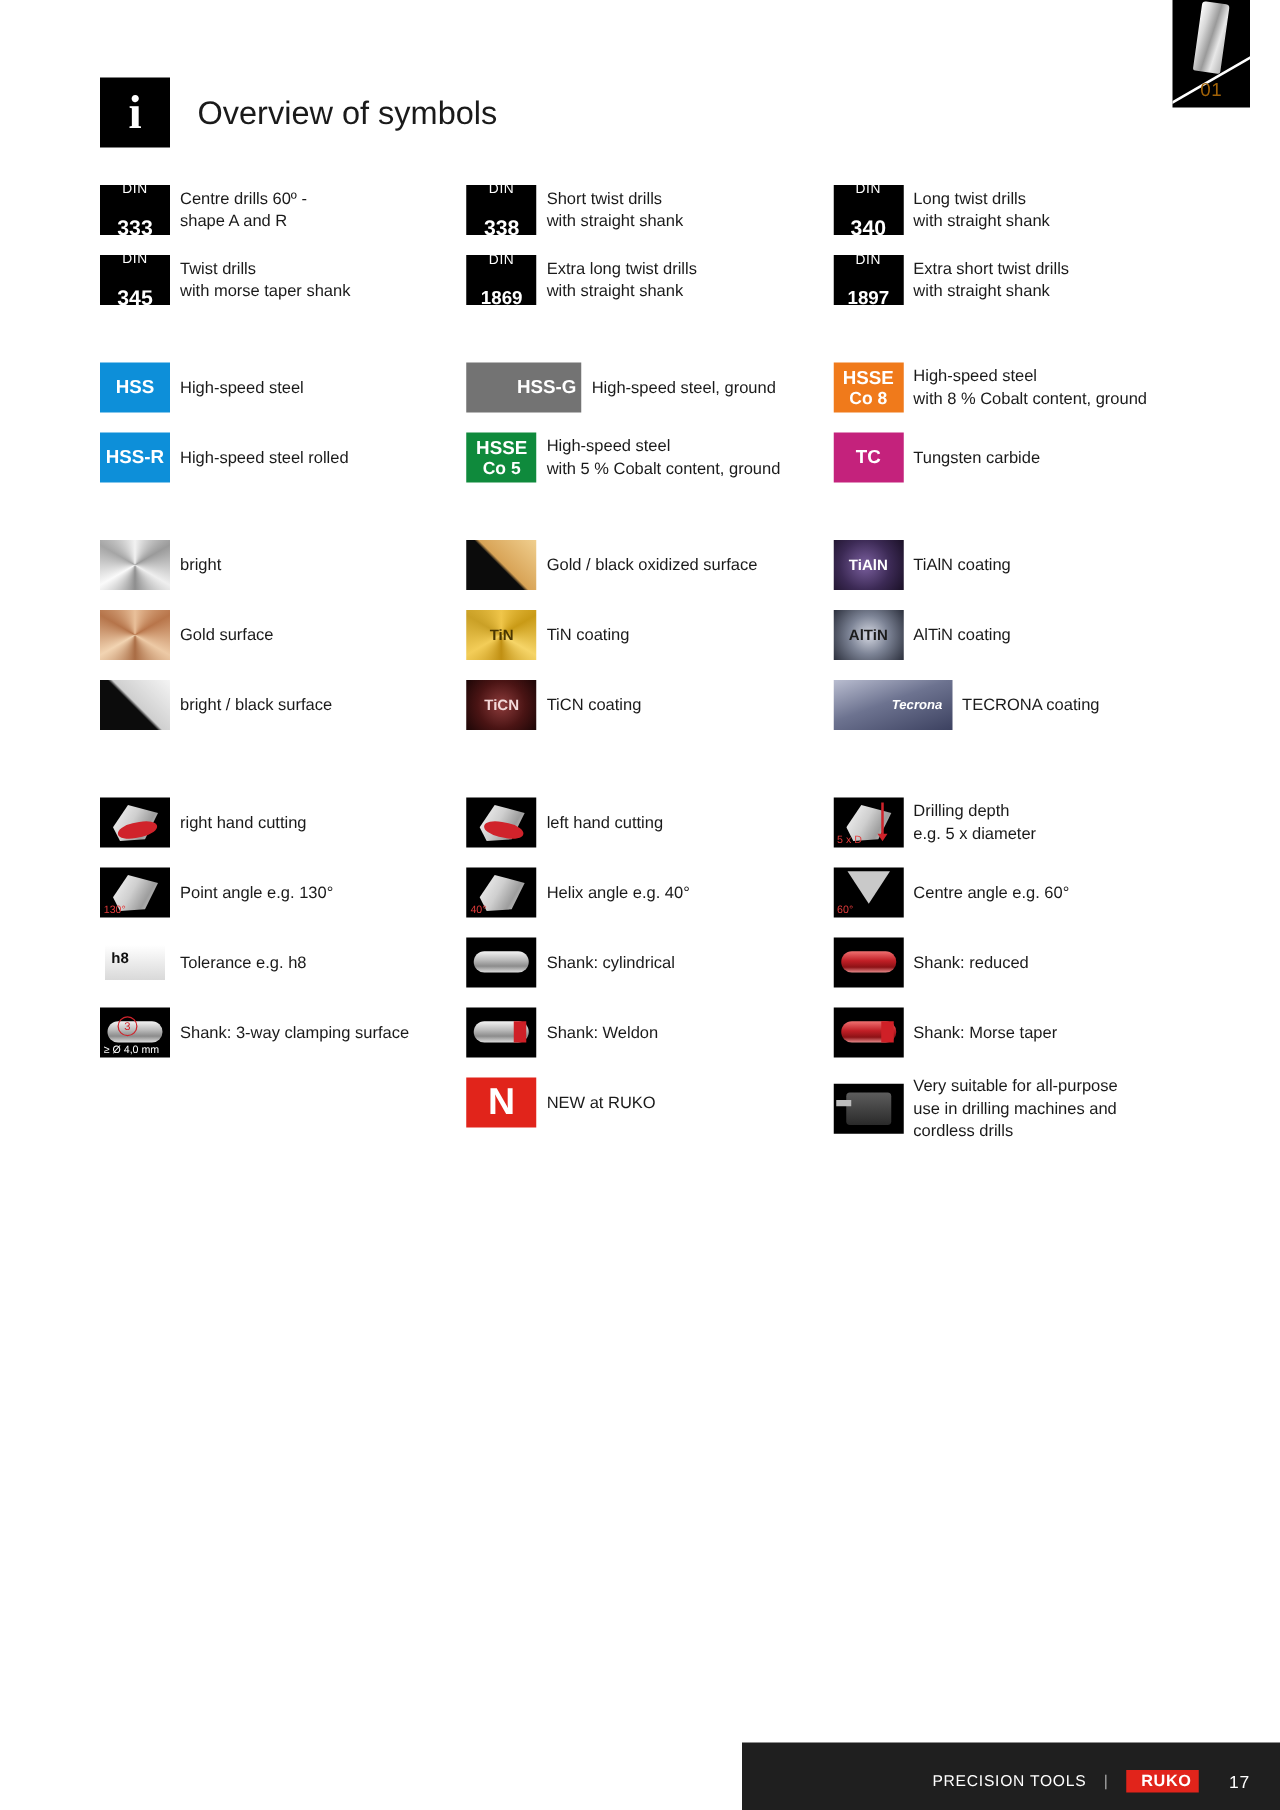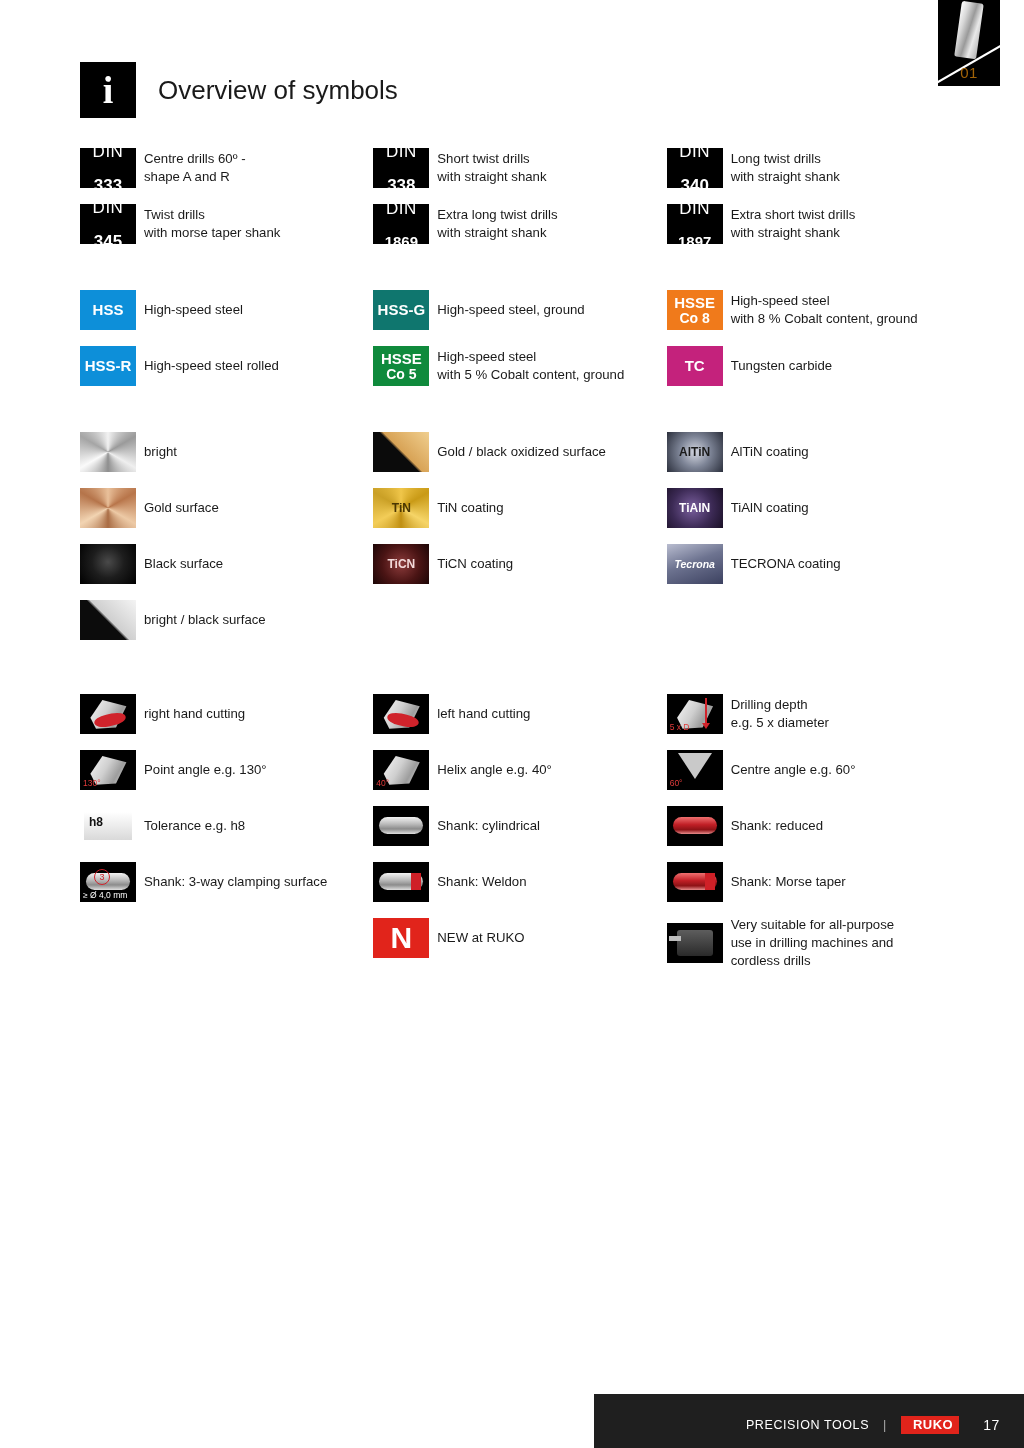--- a/index.html
+++ b/index.html
@@ -46,30 +46,30 @@
   .sheet{position:absolute;left:80px;top:146px;width:880px;}
   .group{display:flex;}
   .col{width:294px;}
   .item{display:flex;align-items:center;min-height:44px;margin-bottom:12px;}
   .item .txt{font-size:13.2px;line-height:1.35;color:#1a1a1a;margin-left:8px;}
   .item .txt .l2{display:block;}
   .sym{width:56px;height:40px;flex:0 0 56px;position:relative;overflow:hidden;}
 
   
   .din{background:#000;color:#fff;display:flex;flex-direction:column;align-items:center;justify-content:center;line-height:1;}
-  .din .a{font-size:17px;letter-spacing:.5px;}
+  .din .a{font-size:11px;letter-spacing:.5px;}
   .din .b{font-size:17px;font-weight:bold;margin-top:17px;}
   .din .b.small{font-size:15px;}
 
   
   .mat{display:flex;flex-direction:column;align-items:center;justify-content:center;color:#fff;font-weight:bold;line-height:1.05;}
   .mat .l{font-size:15px;}
   .mat .s{font-size:14px;}
   .mat.hss{background:#0d8fd9;}
-  .mat.hssg{background:#0f766e;}
+  .mat.hssg{background:#737373;padding-left:36px;}
   .mat.hssr{background:#0d8fd9;}
   .mat.hsse8{background:#f07a1b;}
   .mat.hsse5{background:#0f8a3c;}
   .mat.tc{background:#c4227c;}
 
   
   .surf-bright{background:
      conic-gradient(from 0deg at 50% 50%,#f2f2f2,#9a9a9a,#efefef,#8e8e8e,#fafafa,#a5a5a5,#f2f2f2);}
   .surf-gold{background:
      conic-gradient(from 0deg at 50% 50%,#e6b98e,#b8754a,#e8c49e,#a66a42,#f0d0ad,#b07murky,#e6b98e);
@@ -79,21 +79,21 @@
   .surf-goldblack{background:linear-gradient(45deg,#0b0b0b 0%,#0b0b0b 48%,#d8a356 52%,#f0cf8f 100%);}
   .coat-tialn{background:radial-gradient(circle at 45% 50%,#7a5f9e 0%,#3c2a55 55%,#1a1026 100%);
      display:flex;align-items:center;justify-content:center;color:#fff;font-size:12px;font-weight:bold;}
   .coat-altin{background:radial-gradient(circle at 50% 50%,#d5d8e2 0%,#7d8496 45%,#2b2f3c 100%);
      display:flex;align-items:center;justify-content:center;color:#1b1b1b;font-size:12px;font-weight:bold;}
   .coat-tin{background:conic-gradient(from 0deg at 50% 50%,#f0c64a,#c99a16,#f6d568,#c08f12,#f3cd58,#caa026,#f0c64a);
      display:flex;align-items:center;justify-content:center;color:#4a3602;font-size:12px;font-weight:bold;}
   .coat-ticn{background:radial-gradient(circle at 50% 50%,#8c3b3b 0%,#4a1414 55%,#1c0606 100%);
      display:flex;align-items:center;justify-content:center;color:#f3d9d9;font-size:12px;font-weight:bold;}
   .coat-tecrona{background:linear-gradient(160deg,#b9bdd0 0%,#6d7390 45%,#3c4160 100%);
-     display:flex;align-items:center;justify-content:center;color:#fff;font-size:10.5px;font-weight:bold;font-style:italic;}
+     display:flex;align-items:center;justify-content:center;color:#fff;font-size:10.5px;font-weight:bold;font-style:italic;padding-left:39px;}
 
   
   .tile{background:#000;position:relative;}
   .tile .flute{
     position:absolute;left:8px;top:4px;width:40px;height:32px;
     background:linear-gradient(120deg,#fdfdfd,#cfcfcf 45%,#9d9d9d 70%,#eaeaea);
     clip-path:polygon(6% 62%,36% 6%,96% 26%,70% 92%,20% 96%);
   }
   .tile .redsw{
     position:absolute;left:14px;top:20px;width:32px;height:12px;
@@ -329,24 +329,20 @@
     <div class="col">
       <div class="item">
         <div class="sym surf-bright"></div>
         <div class="txt">bright</div>
       </div>
       <div class="item">
         <div class="sym surf-gold"></div>
         <div class="txt">Gold surface</div>
       </div>
       <div class="item">
-        <div class="sym surf-black"></div>
-        <div class="txt">Black surface</div>
-      </div>
-      <div class="item">
         <div class="sym surf-brightblack"></div>
         <div class="txt">bright / black surface</div>
       </div>
     </div>
 
     <div class="col">
       <div class="item">
         <div class="sym surf-goldblack"></div>
         <div class="txt">Gold / black oxidized surface</div>
       </div>
@@ -359,30 +355,30 @@
       <div class="item">
         <div class="sym coat-ticn">
           <span>TiCN</span>
         </div>
         <div class="txt">TiCN coating</div>
       </div>
     </div>
 
     <div class="col">
       <div class="item">
+        <div class="sym coat-tialn">
+          <span>TiAlN</span>
+        </div>
+        <div class="txt">TiAlN coating</div>
+      </div>
+      <div class="item">
         <div class="sym coat-altin">
           <span>AlTiN</span>
         </div>
         <div class="txt">AlTiN coating</div>
-      </div>
-      <div class="item">
-        <div class="sym coat-tialn">
-          <span>TiAlN</span>
-        </div>
-        <div class="txt">TiAlN coating</div>
       </div>
       <div class="item">
         <div class="sym coat-tecrona">
           <span>Tecrona</span>
         </div>
         <div class="txt">TECRONA coating</div>
       </div>
     </div>
   </div>
 

